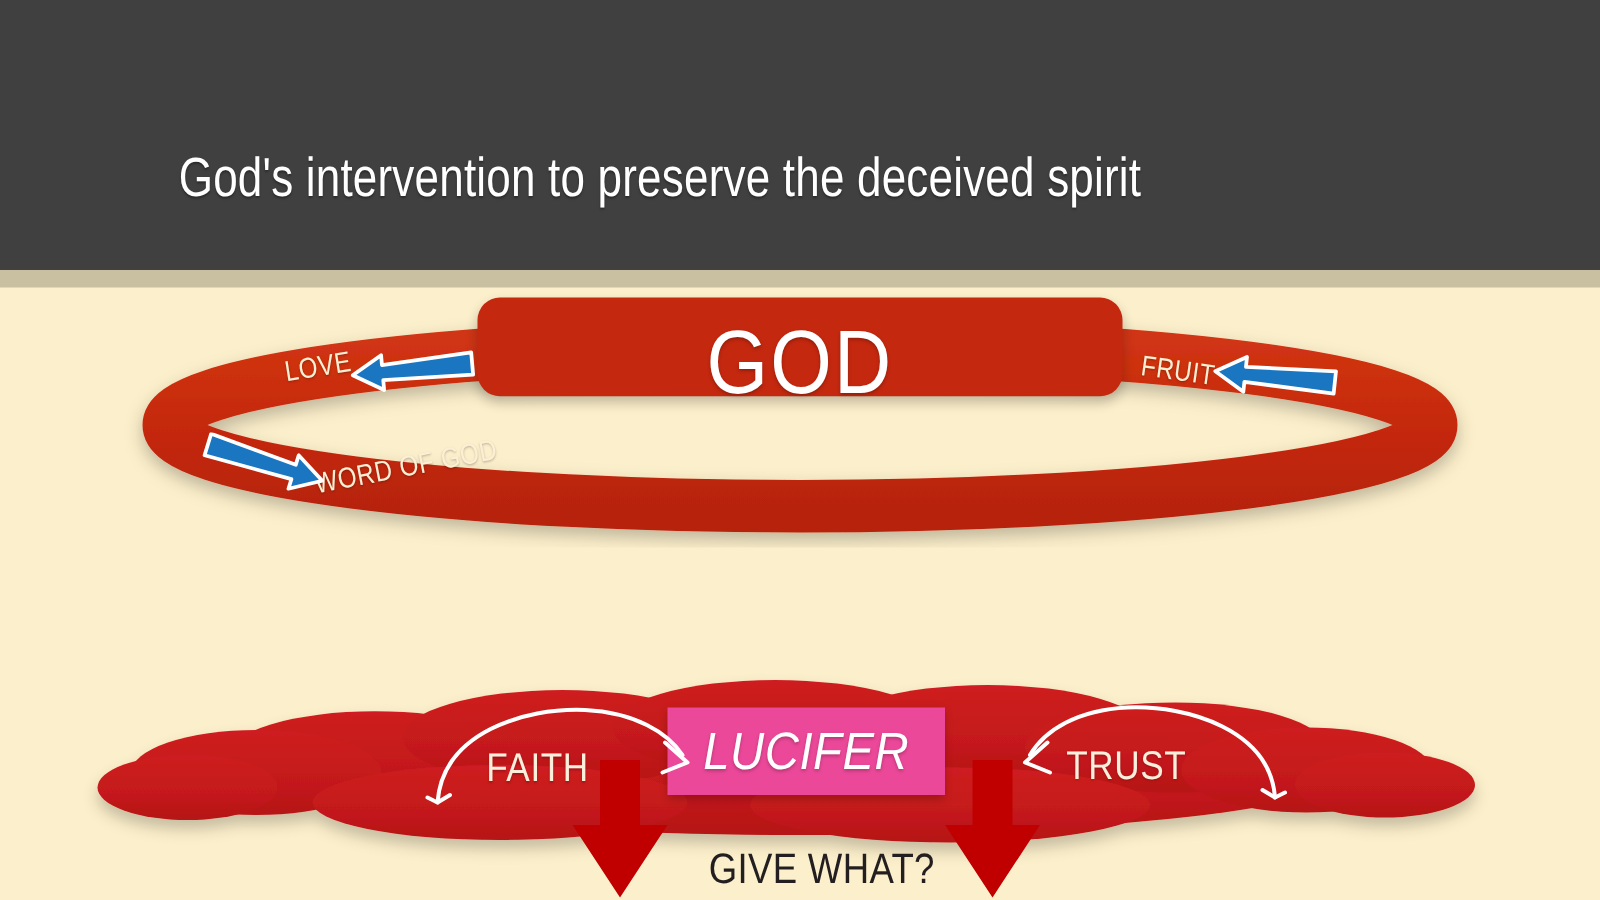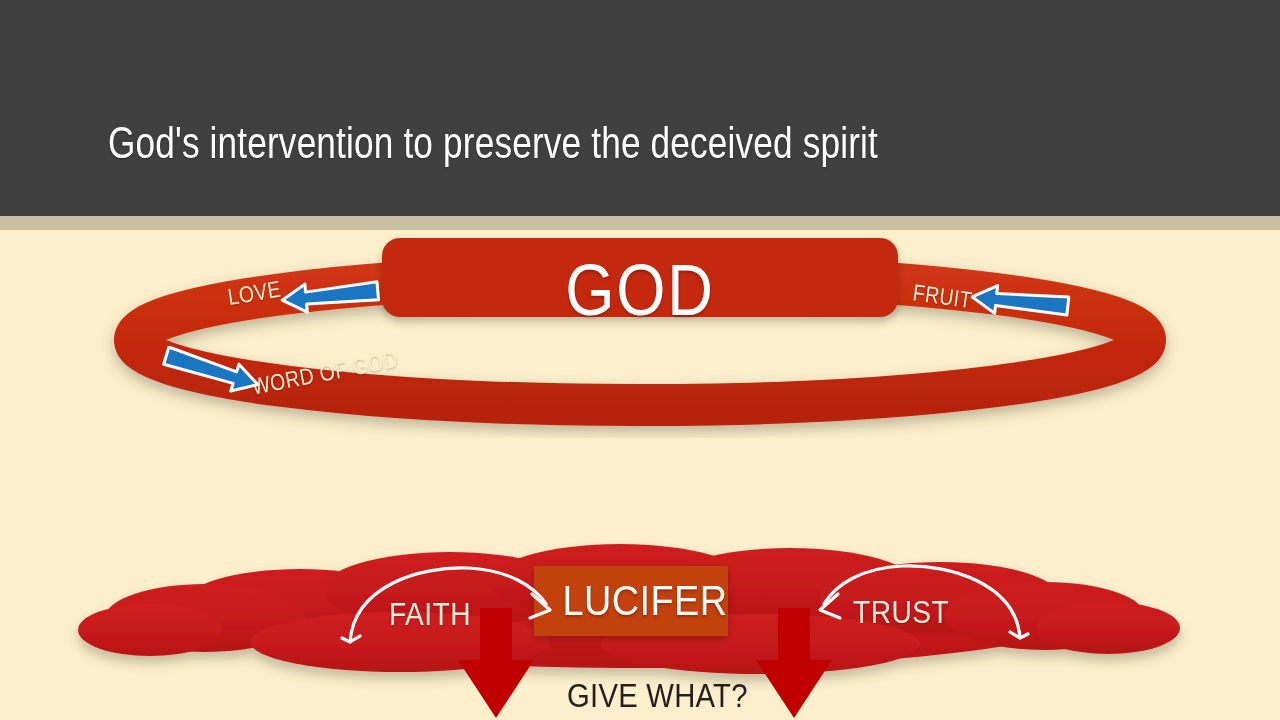--- a/index.html
+++ b/index.html
@@ -7,20 +7,21 @@
     padding: 0;
     background: #ffffff;
   }
   #slide {
     position: relative;
     width: 1280px;
     height: 720px;
     overflow: hidden;
     background: #FCEFCB;
     font-family: "Liberation Sans", sans-serif;
+    text-align: center;
   }
 
   
   #header-band {
     position: absolute;
     left: 0; top: 0;
     width: 1280px;
     height: 216px;
     background: #404040;
   }
@@ -103,24 +104,25 @@
     left: 0; top: 520px;
     width: 1280px;
     height: 200px;
   }
   #cloud-svg { position: absolute; left: 0; top: 0; }
 
   #lucifer-box {
     position: absolute;
     left: 534px;
     top: 566px;
-    width: 194px;
+    width: 222px;
     height: 70px;
-    background: #c2410c;
+    background: #ec4899;
     box-shadow: 0 3px 7px rgba(0,0,0,0.22);
+    font-style: italic;
   }
   #lucifer-label {
     position: absolute;
     left: 0; top: 0;
     width: 222px;
     height: 70px;
     display: flex;
     align-items: center;
     justify-content: center;
     color: #FFFFFF;

